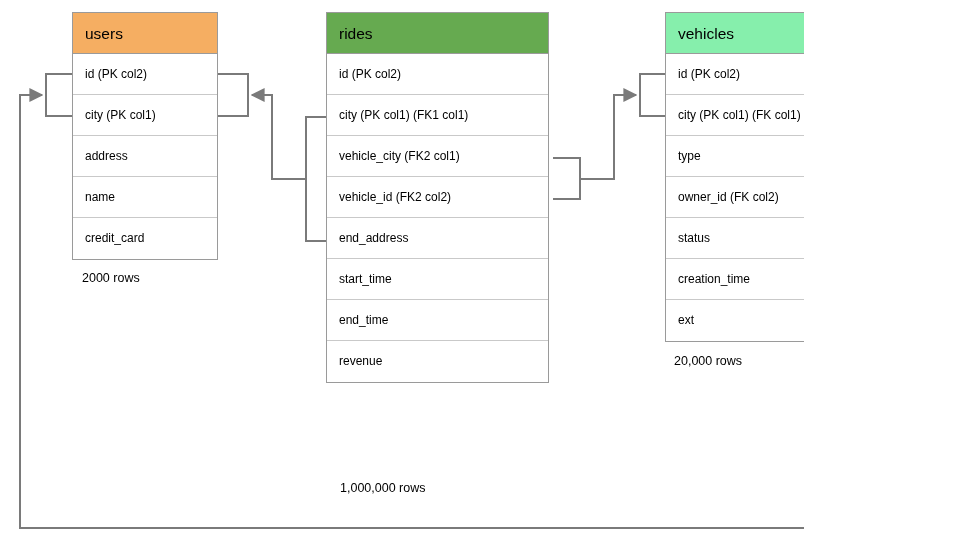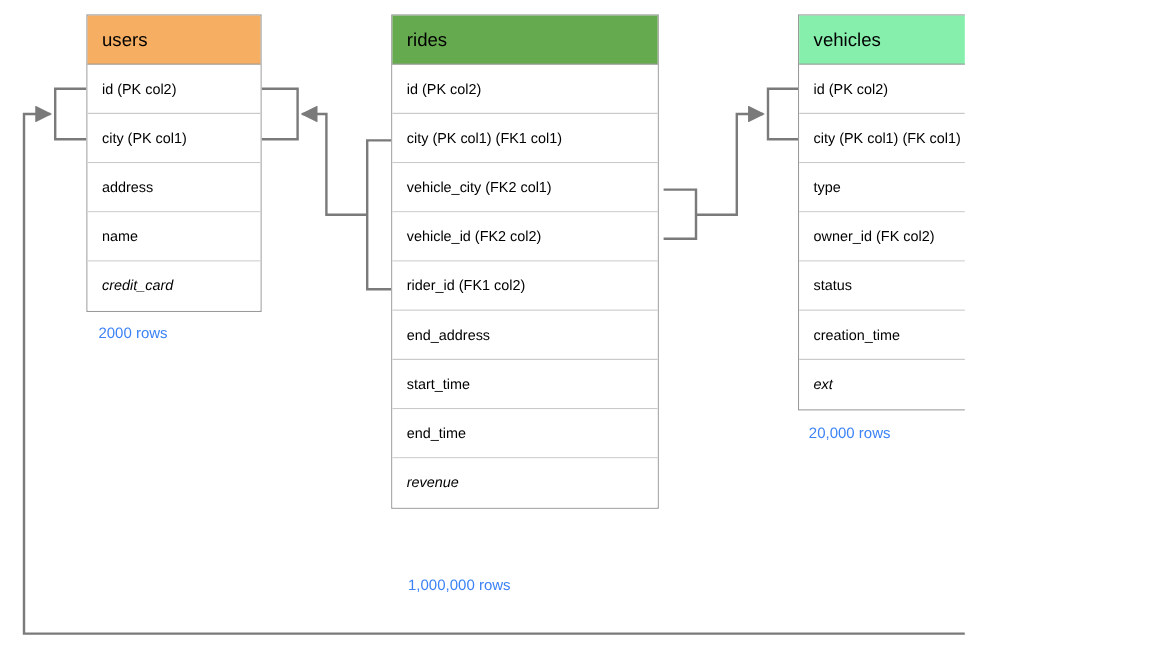--- a/index.html
+++ b/index.html
@@ -47,26 +47,25 @@
     padding: 0 0 0 12px;
     font-size: 12px;
     color: #000000;
     border-bottom: 1px solid #c9c9c9;
     background: #ffffff;
     white-space: nowrap;
     overflow: hidden;
   }
   .field.last {
     border-bottom: none;
-    font-style: italic;
   }
   .rowcount {
     position: absolute;
     font-size: 12.5px;
-    color: #3b82f6;
+    color: #000000;
     white-space: nowrap;
   }
 </style>
 </head>
 <body>
 
 <div id="canvas">
 
   <svg id="wires" width="960" height="540" viewBox="0 0 960 540">
     <defs>
@@ -125,21 +124,20 @@
     <div class="field last">credit_card</div>
   </div>
   <div class="rowcount" style="left:82px; top:271px;">2000 rows</div>
 
   <div class="entity" style="left:310px; top:12px; width:223px;margin-left:16px;">
     <div class="entity-header" style="background:#66aa50;">rides</div>
     <div class="field">id (PK col2)</div>
     <div class="field">city (PK col1) (FK1 col1)</div>
     <div class="field">vehicle_city (FK2 col1)</div>
     <div class="field">vehicle_id (FK2 col2)</div>
-    <div class="field">rider_id (FK1 col2)</div>
     <div class="field">end_address</div>
     <div class="field">start_time</div>
     <div class="field">end_time</div>
     <div class="field last">revenue</div>
   </div>
   <div class="rowcount" style="left:340px; top:481px;">1,000,000 rows</div>
 
   <div class="entity" style="left:665px; top:12px; width:222px;">
     <div class="entity-header" style="background:#86efac;">vehicles</div>
     <div class="field">id (PK col2)</div>

